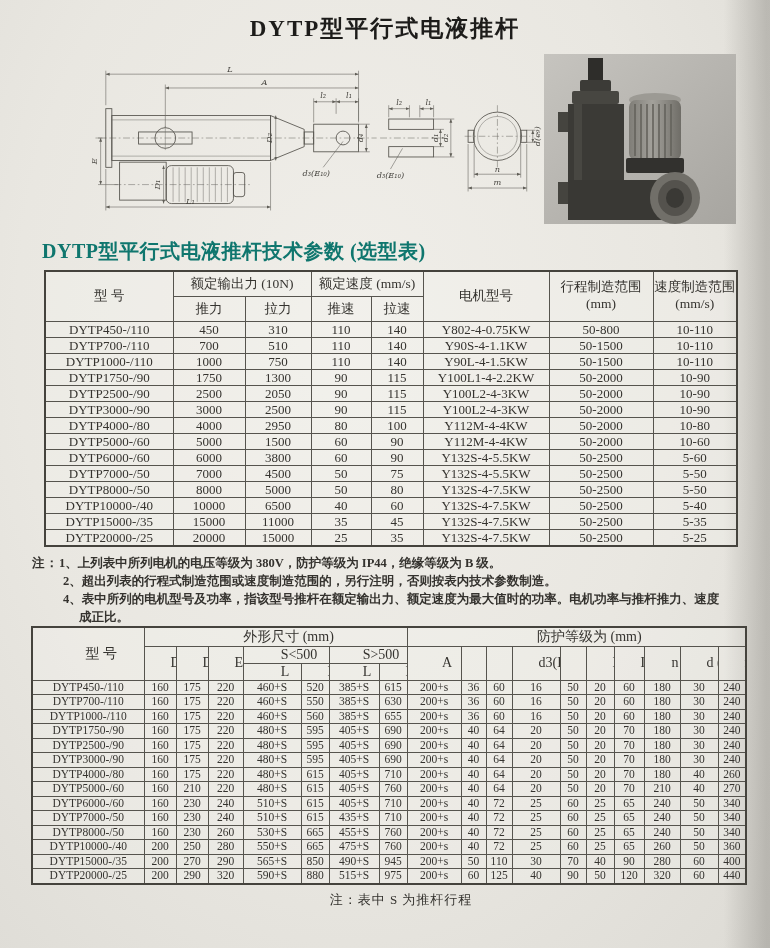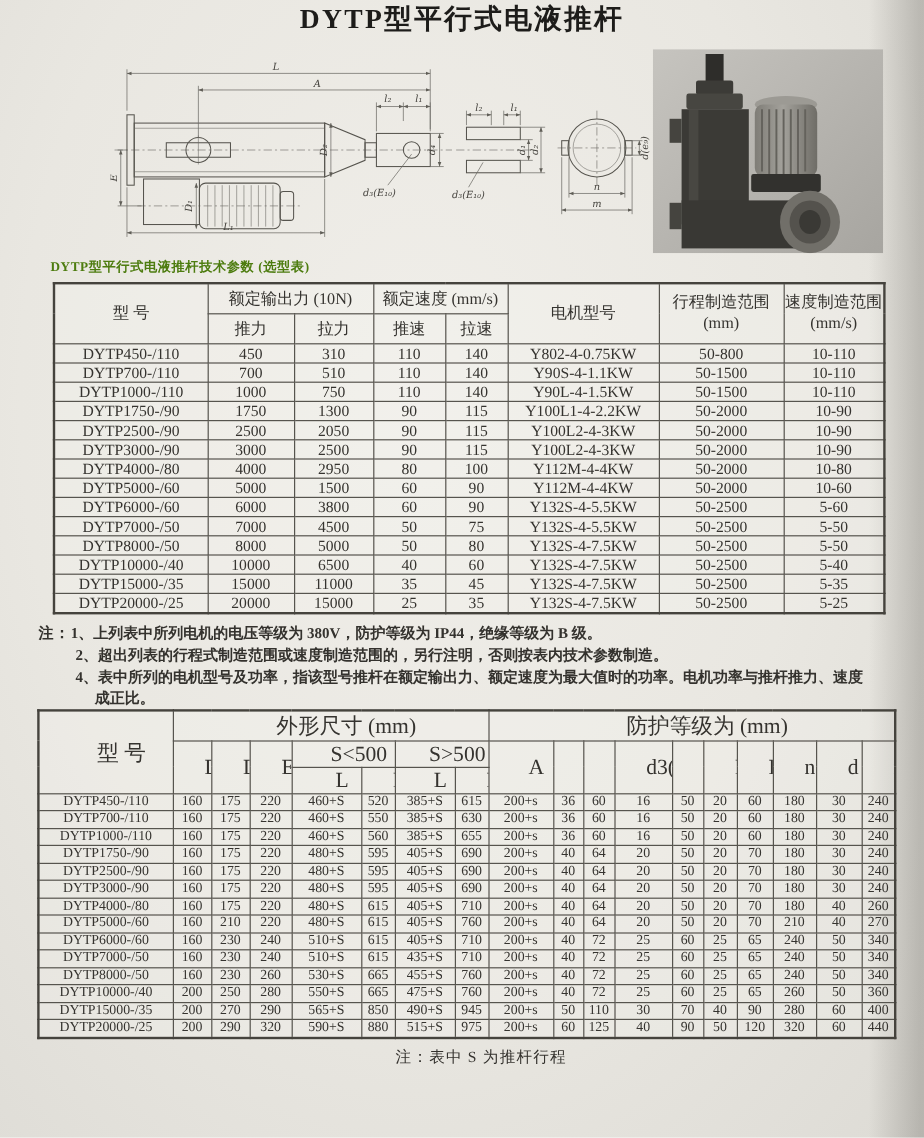--- a/index.html
+++ b/index.html
@@ -8,42 +8,42 @@
     font-family:"Liberation Serif","DejaVu Serif",serif;
     color:#35332f;
     background:
       linear-gradient(to right, rgba(0,0,0,0) 94%, rgba(96,94,88,.30) 99.5%),
       radial-gradient(ellipse at 45% 35%, #f0eee9 0%, #e9e7e1 55%, #dddbd5 100%);
     overflow:hidden;
     position:relative;
   }
   .title {
     font-size:23px; font-weight:bold; text-align:center;
-    letter-spacing:2px; color:#1d1c1a;
+    letter-spacing:2px; padding-top:13px; color:#1d1c1a;
   }
   .figures {
     display:flex; align-items:flex-start;
     margin:10px 42px 0 92px; height:170px;
   }
   .drawing { width:452px; height:156px; flex:0 0 auto; margin-top:6px; }
   .photo   { width:192px; height:170px; flex:0 0 auto; margin-left:auto; }
   .section-title {
-    font-size:11px; font-weight:bold; color:#4d7c0f;
-    margin:4px 0 5px 42px; letter-spacing:.5px;
+    font-size:20px; font-weight:bold; color:#0f766e;
+    margin:14px 0 5px 42px; letter-spacing:.5px;
   }
   table { border-collapse:collapse; table-layout:fixed; border:2px solid #45433d; background:rgba(250,249,246,.22); }
   th,td {
     border:1px solid #56544e; text-align:center; vertical-align:middle;
     font-weight:normal; overflow:hidden; white-space:nowrap; padding:0;
   }
   .t1 { width:692px; margin-left:44px; }
   .t1 th { font-size:13.5px; height:25px; }
   .t1 td { font-size:13px; height:15px; line-height:15px; }
   .t2 { width:714px; margin-left:31px; }
-  .t2 th { font-size:18px; height:16px;padding-left:26px; }
+  .t2 th { font-size:14px; height:16px;padding-left:26px; }
   .t2 td { font-size:11.5px; height:14px; line-height:13.5px; }
   .hdr2 span { display:block; line-height:1.25; }
   .notes { margin:7px 0 0 32px; font-size:12.5px; line-height:18px; color:#34322e; width:690px; }
   .note-line { padding-left:31px;font-weight:bold; }
   .note-line.first { padding-left:0; }
   .note-line.first .np { letter-spacing:1px; }
   .note-line.hang { padding-left:47px; text-indent:-16px; }
   .footnote { margin:6px 0 0 32px; font-size:13px; color:#34322e; letter-spacing:1px;text-align:center; }
   svg text { font-family:"DejaVu Serif",serif; font-style:italic; font-size:9.5px; fill:#45433e; }
   svg .dim { stroke:#6b6964; stroke-width:.7; fill:none; }

